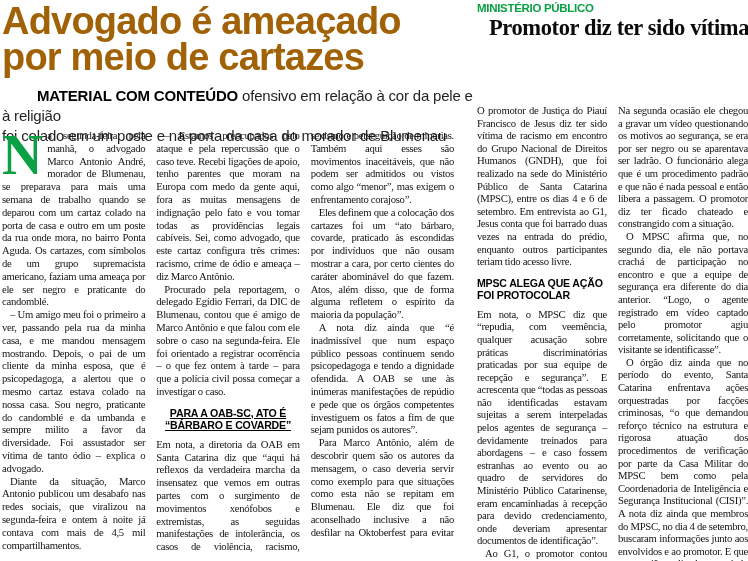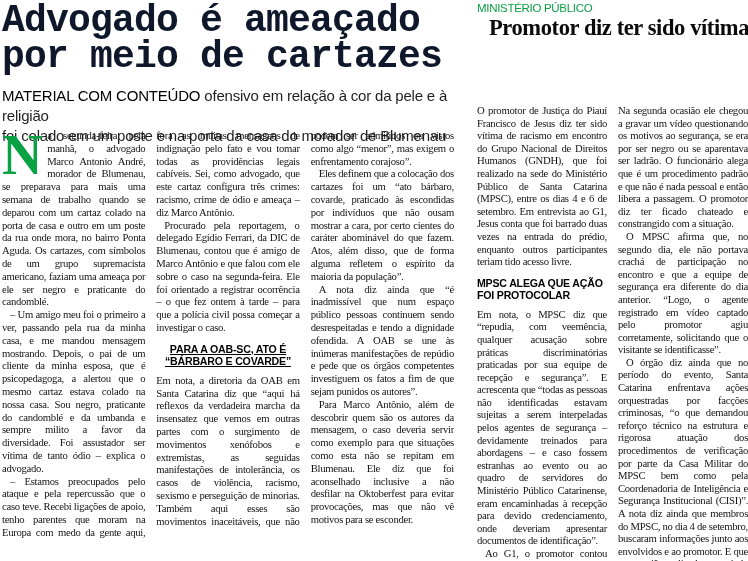--- a/index.html
+++ b/index.html
@@ -9,33 +9,33 @@
     font-family:"Liberation Serif", serif;
     color:#141414;
     position:relative;
     overflow:hidden;
   }
   .page { position:absolute; inset:0; background:#ffffff; }
 
   
   .l-headline {
     position:absolute; left:2px; top:3px; width:460px;
-    font-family:Liberation Mono, monospace;
+    font-family:Liberation Sans, sans-serif;
     font-weight:700; font-size:38px; line-height:36px;
-    letter-spacing:-0.8px; color:#0f172a;
+    letter-spacing:-0.8px; color:#a16207;
   }
   .l-headline span { display:block; }
 
   .l-subtitle {
     position:absolute; left:2px; top:86px; width:474px;
     font-family:"Liberation Sans", sans-serif;
     font-size:15px; line-height:20px; color:#1f1f1f;
     letter-spacing:-0.2px;
   }
-  .l-subtitle strong { color:#000; font-weight:400; }
+  .l-subtitle strong { color:#000; font-weight:700;margin-left:35px; }
   .l-subtitle .line2 { display:block; }
 
   .cols {
     text-align:justify;
     font-size:10.7px; letter-spacing:-0.3px;
     overflow:hidden;
     hyphens:auto; -webkit-hyphens:auto;
   }
   .l-cols {
     position:absolute; left:2px; top:129px; width:452px; height:430px;
@@ -67,21 +67,21 @@
     margin:9px 0 7px 0;
     break-inside:avoid;
   }
   .subhead.center { text-align:center;text-decoration:underline; }
   .subhead.left-align { text-align:left; }
 
   
   .kicker {
     position:absolute; left:477px; top:2px;
     font-family:"Liberation Sans", sans-serif;
-    font-weight:400; font-size:11.5px; letter-spacing:-0.3px;
+    font-weight:700; font-size:11.5px; letter-spacing:-0.3px;
     color:var(--green,#0aa044);
   }
   .r-headline {
     position:absolute; left:477px; top:16px; width:272px;
     font-family:"Liberation Serif", serif;
     font-weight:700; font-size:22.5px; line-height:24px;
     letter-spacing:-0.4px; color:#0b0b0b;
   }
   .r-headline span { display:block;text-align:right; }
 </style>
@@ -94,26 +94,27 @@
     <h1 class="l-headline">
       <span>Advogado é ameaçado</span>
       <span>por meio de cartazes</span>
     </h1>
 
     <p class="l-subtitle"><strong>MATERIAL COM CONTEÚDO</strong><span> ofensivo em relação à cor da pele e à religião</span><span class="line2">foi colado em um poste e na porta da casa do morador de Blumenau</span></p>
 
     <div class="cols l-cols">
       <p><span class="dropcap">N</span><span>a segunda-feira pela manhã, o advogado Marco Antonio André, morador de Blumenau, se preparava para mais uma semana de trabalho quando se deparou com um cartaz colado na porta de casa e outro em um poste da rua onde mora, no bairro Ponta Aguda. Os cartazes, com símbolos de um grupo supremacista americano, faziam uma ameaça por ele ser negro e praticante do candomblé.</span></p>
       <p>– Um amigo meu foi o primeiro a ver, passando pela rua da minha casa, e me mandou mensagem mostrando. Depois, o pai de um cliente da minha esposa, que é psicopedagoga, a alertou que o mesmo cartaz estava colado na nossa casa. Sou negro, praticante do candomblé e da umbanda e sempre milito a favor da diversidade. Foi assustador ser vítima de tanto ódio – explica o advogado.</p>
+      <p>Diante da situação, Marco Antonio publicou um desabafo nas redes sociais, que viralizou na segunda-feira e ontem à noite já contava com mais de 4,5 mil compartilhamentos.</p>
       <p>– Estamos preocupados pelo ataque e pela repercussão que o caso teve. Recebi ligações de apoio, tenho parentes que moram na Europa com medo da gente aqui, fora as muitas mensagens de indignação pelo fato e vou tomar todas as providências legais cabíveis. Sei, como advogado, que este cartaz configura três crimes: racismo, crime de ódio e ameaça – diz Marco Antônio.</p>
       <p>Procurado pela reportagem, o delegado Egídio Ferrari, da DIC de Blumenau, contou que é amigo de Marco Antônio e que falou com ele sobre o caso na segunda-feira. Ele foi orientado a registrar ocorrência – o que fez ontem à tarde – para que a polícia civil possa começar a investigar o caso.</p>
       <h3 class="subhead center">PARA A OAB-SC, ATO É “BÁRBARO E COVARDE”</h3>
       <p>Em nota, a diretoria da OAB em Santa Catarina diz que “aqui há reflexos da verdadeira marcha da insensatez que vemos em outras partes com o surgimento de movimentos xenófobos e extremistas, as seguidas manifestações de intolerância, os casos de violência, racismo, sexismo e perseguição de minorias. Também aqui esses são movimentos inaceitáveis, que não podem ser admitidos ou vistos como algo “menor”, mas exigem o enfrentamento corajoso”.</p>
       <p>Eles definem que a colocação dos cartazes foi um “ato bárbaro, covarde, praticado às escondidas por indivíduos que não ousam mostrar a cara, por certo cientes do caráter abominável do que fazem. Atos, além disso, que de forma alguma refletem o espírito da maioria da população”.</p>
-      <p>A nota diz ainda que “é inadmissível que num espaço público pessoas continuem sendo desrespeitadas e tendo a dignidade ofendida. A OAB se une às inúmeras manifestações de repúdio e pede que os órgãos competentes investiguem os fatos a fim de que sejam punidos os autores”.</p>
+      <p>A nota diz ainda que “é inadmissível que num espaço público pessoas continuem sendo psicopedagoga e tendo a dignidade ofendida. A OAB se une às inúmeras manifestações de repúdio e pede que os órgãos competentes investiguem os fatos a fim de que sejam punidos os autores”.</p>
       <p>Para Marco Antônio, além de descobrir quem são os autores da mensagem, o caso deveria servir como exemplo para que situações como esta não se repitam em Blumenau. Ele diz que foi aconselhado inclusive a não desfilar na Oktoberfest para evitar provocações, mas que não vê motivos para se esconder.</p>
 
     </div>
   </article>
 
   <article>
     <div class="kicker">MINISTÉRIO PÚBLICO</div>
 
     <h2 class="r-headline">
       <span>Promotor diz ter sido vítima</span>

